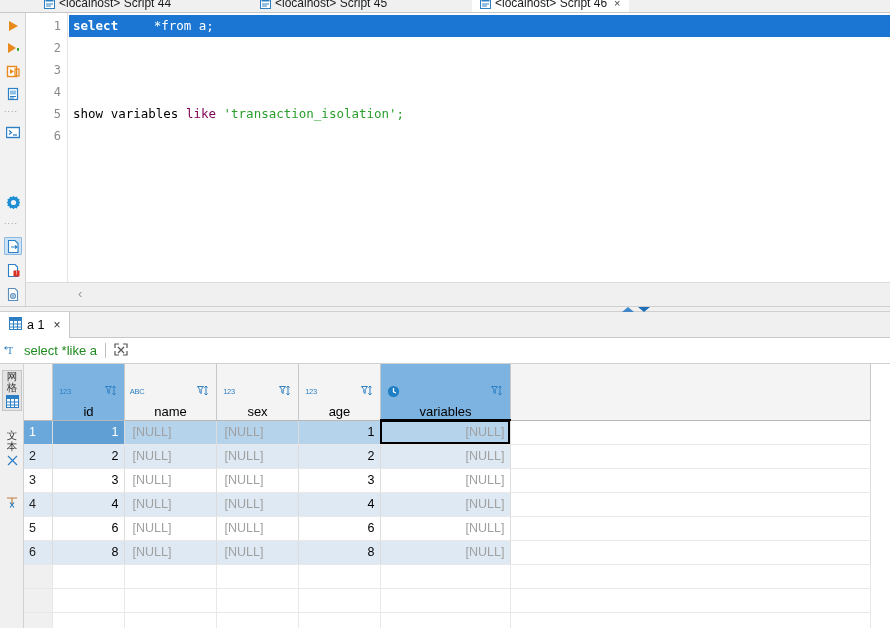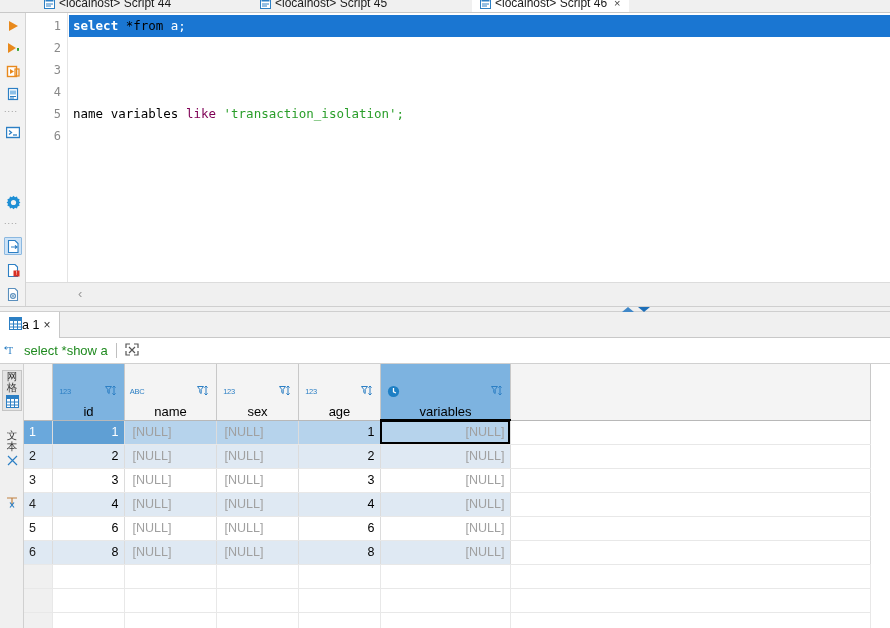--- a/index.html
+++ b/index.html
@@ -73,21 +73,21 @@
   .codearea { position: absolute; left: 43px; top: 0; right: 0; height: 100%; }
   .codeline {
     position: absolute; left: 0; height: 22px; line-height: 22px;
     font-family: "DejaVu Sans Mono", monospace;
     font-size: 12.5px;
     white-space: pre;
     padding-left: 4px;
   }
   .codeline.sel { background: #1a76d2; width: 847px; }
   .codeline.sel .kw { color: #ffffff; font-weight: bold; }
-  .codeline.sel .op { color: #000000; }
+  .codeline.sel .op { color: #ffffff; margin-left: 28px; }
   .codeline.sel .id { color: #ffffff; }
   .kw  { color: #7f0055; font-weight: normal; }
   .kw2 { color: #000000; }
   .str { color: #2a9e2a; text-align: right; }
   .id  { color: #000000; }
 
   
   .hsplit {
     position: absolute; left: 26px; top: 282px; width: 864px; height: 24px;
     background: #f0f0f0;
@@ -108,21 +108,21 @@
   .splitter .up   { left: 622px; border-bottom: 5px solid #3f87c8; }
   .splitter .down { left: 638px; border-top: 5px solid #1e6fb8; }
 
   
   .restabbar {
     position: absolute; left: 0; top: 312px; width: 890px; height: 26px;
     background: #f0f0f0; border-bottom: 1px solid #c8c8c8;
   }
   .restab {
     position: absolute; left: 0; top: 0; height: 26px;
-    display: flex; align-items: center; padding: 0 9px;
+    display: flex; align-items: center; gap: 5px; padding: 0 9px;
     background: #ffffff;
     border-right: 1px solid #c8c8c8;
     font-size: 12.5px;
   }
   .restab .rclose { color: #333; font-size: 12px; margin-left: 4px; }
 
   
   .filterbar {
     position: absolute; left: 0; top: 338px; width: 890px; height: 26px;
     background: #ffffff;
@@ -316,21 +316,21 @@
         <div class="lineno" style="top: 46px;">3</div>
         <div class="lineno" style="top: 68px;">4</div>
         <div class="lineno" style="top: 90px;">5</div>
         <div class="lineno" style="top: 112px;">6</div>
       </div>
     <div class="codearea" id="codearea">
         <div class="codeline sel" style="top: 2px;"><span class="kw">select </span><span class="op">*from </span><span class="id">a;</span></div>
         <div class="codeline" style="top: 24px;"></div>
         <div class="codeline" style="top: 46px;"></div>
         <div class="codeline" style="top: 68px;"></div>
-        <div class="codeline" style="top: 90px;"><span class="kw2">name variables </span><span class="kw">like </span><span class="str">'transaction_isolation';</span></div>
+        <div class="codeline" style="top: 90px;"><span class="kw2">show variables </span><span class="kw">like </span><span class="str">'transaction_isolation';</span></div>
         <div class="codeline" style="top: 112px;"></div>
       </div>
   </div>
 
   <div class="hsplit">
     <span class="chev">‹</span>
   </div>
   <div class="splitter">
     <div class="arr up"></div>
     <div class="arr down"></div>
@@ -353,21 +353,21 @@
     </div>
   </div>
 
   <div class="filterbar">
     <span>
       <svg width="15" height="13" viewBox="0 0 15 13">
         <text x="3" y="11" font-size="10" fill="#2c7fc4" font-family="serif">T</text>
         <path d="M0 5 L2.5 3 L2.5 7 Z" fill="#2c7fc4"></path>
       </svg>
     </span>
-    <span class="fq">select *show a</span>
+    <span class="fq">select *like a</span>
     <span class="sep"></span>
     <span>
       <svg width="14" height="13" viewBox="0 0 14 13">
         <path d="M1 5 L1 1 L5 1 M9 1 L13 1 L13 5 M13 8 L13 12 L9 12 M5 12 L1 12 L1 8" stroke="#555" fill="none" stroke-width="1.2"></path>
         <path d="M4 4 L10 10 M10 4 L4 10" stroke="#555" stroke-width="1.2"></path>
       </svg>
     </span>
   </div>
 
   <div class="vrail" id="vrail">

